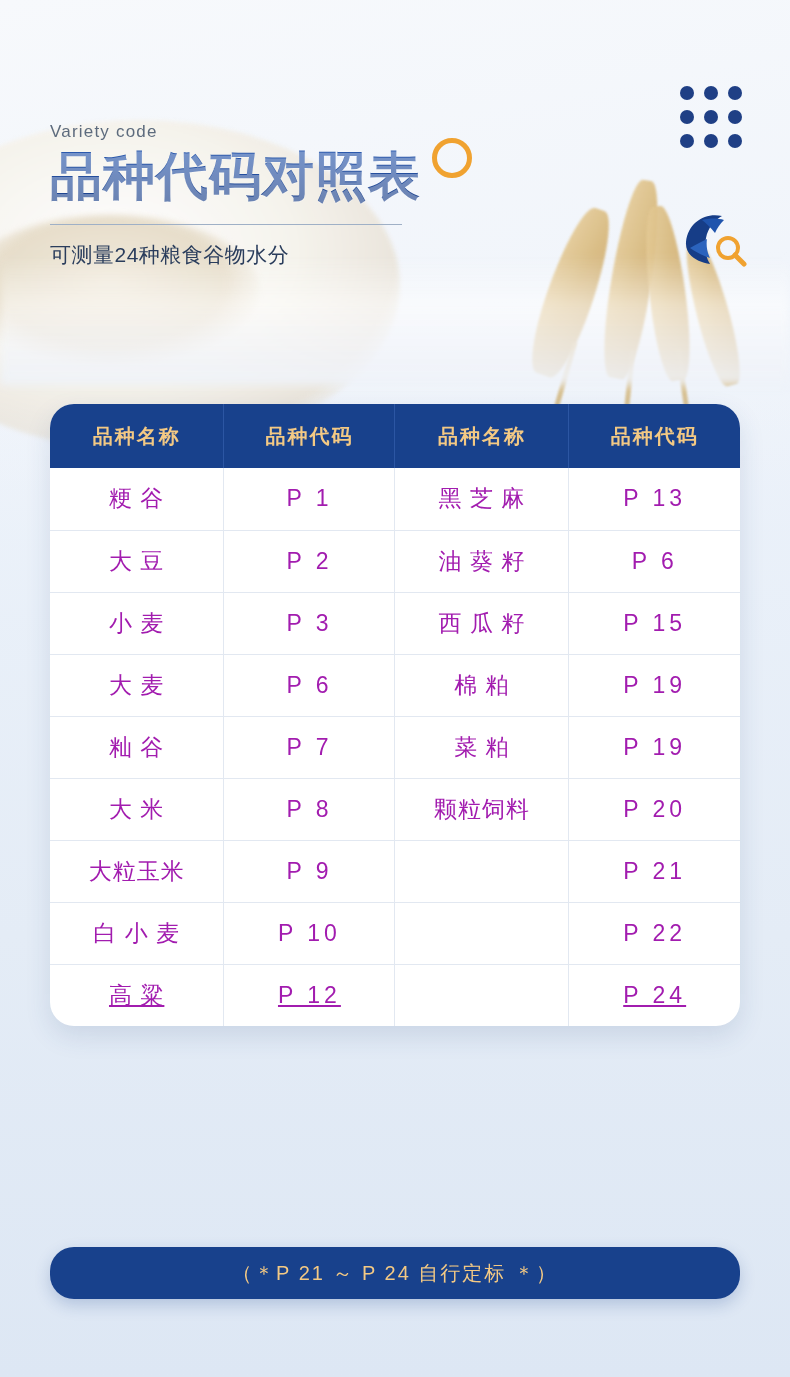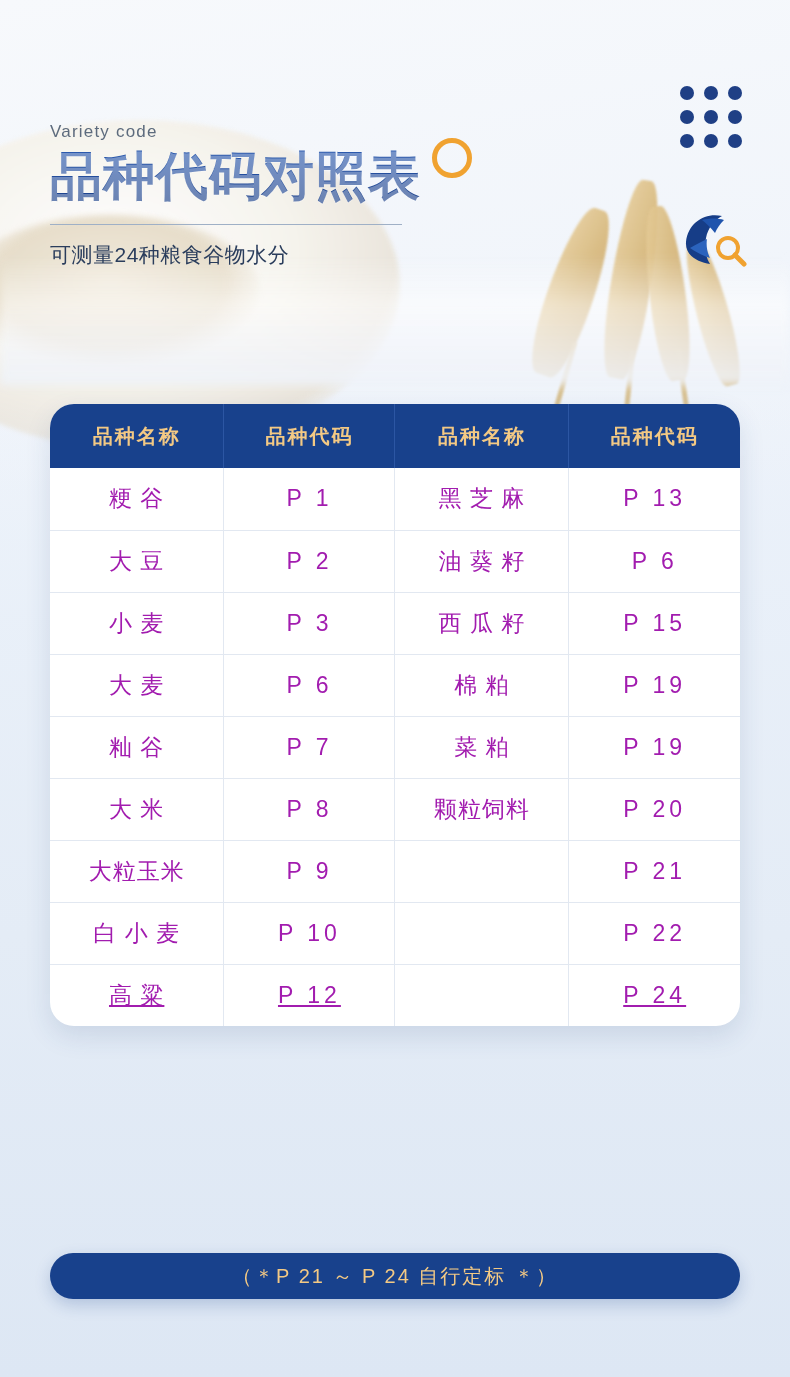--- a/index.html
+++ b/index.html
@@ -173,21 +173,21 @@
   tbody td:last-child { border-right: none; }
   tbody tr:last-child td { border-bottom: none; text-decoration: underline; }
   col.c1, col.c3 { width: 25.2%; }
   col.c2, col.c4 { width: 24.8%; }
   .code { letter-spacing: 4px; }
 
   
   .footnote {
     position: absolute;
     left: 50px; bottom: 78px;
-    width: 690px; height: 46px;
+    width: 690px; height: 52px;
     background: #18418c;
     border-radius: 24px;
     color: #f3c984;
     font-size: 20px;
     letter-spacing: 2px;
     display: flex;
     align-items: center;
     justify-content: center;
     box-shadow: 0 6px 16px rgba(24,65,140,.22);
   }

